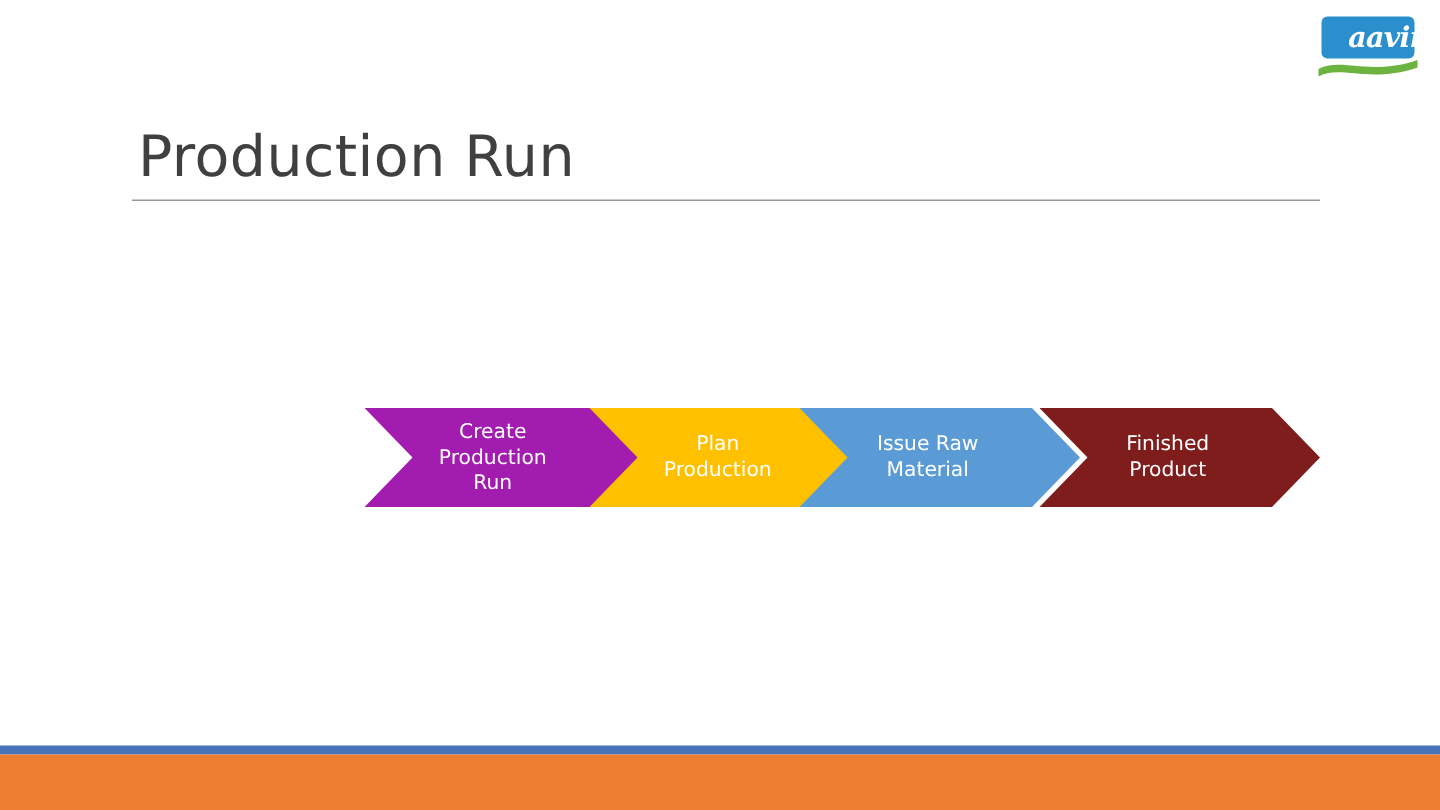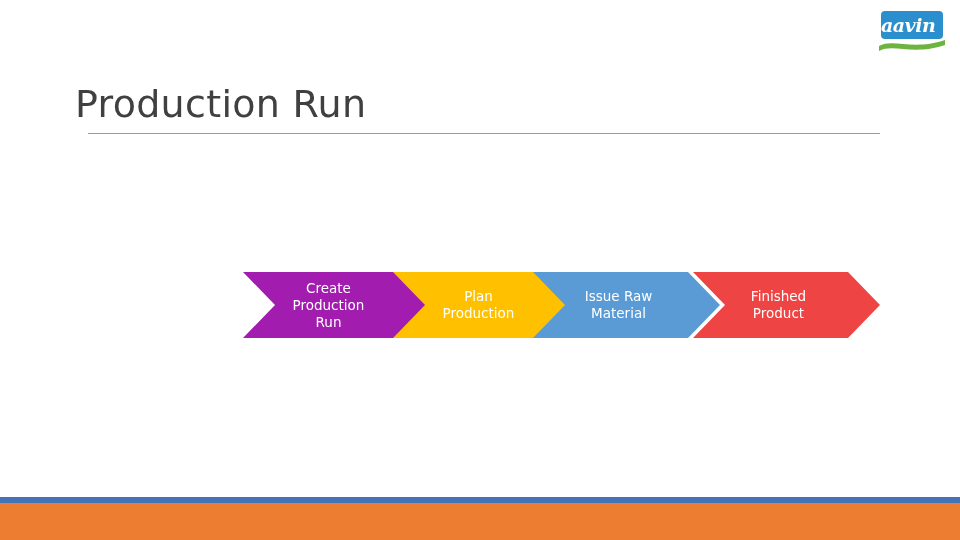--- a/index.html
+++ b/index.html
@@ -32,40 +32,40 @@
     background: #2c8fcd;
     border-radius: 4px;
   }
   .logo-word {
     position: absolute;
     left: 0;
     top: 0;
     width: 72px;
     height: 28px;
     line-height: 28px;
-    text-align: left;
+    text-align: right;
     color: #ffffff;
     font-family: "DejaVu Serif", serif;
     font-style: italic;
     font-weight: bold;
     font-size: 19px;
     letter-spacing: -0.5px;
   }
   .logo-wave {
     position: absolute;
     left: 0;
     top: 26px;
     width: 70px;
     height: 16px;
   }
 
   
   .page-title {
     position: absolute;
-    left: 75px;
+    left: 92px;
     top: 82px;
     font-size: 38px;
     color: #404040;
     font-family: "DejaVu Sans", sans-serif;
     font-weight: 400;
     letter-spacing: 0.3px;
     white-space: nowrap;
   }
   .title-rule {
     position: absolute;
@@ -152,20 +152,20 @@
 Run</span>
   </div>
   <div class="chev notched" style="left:305px;background:#ffc000;">
     <span class="chev-label">Plan
 Production</span>
   </div>
   <div class="chev notched" style="left:445px;background:#5b9bd5;">
     <span class="chev-label">Issue Raw
 Material</span>
   </div>
-  <div class="chev notched" style="left:605px;background:#ef4444;">
+  <div class="chev notched" style="left:605px;background:#7f1d1d;">
     <span class="chev-label">Finished
 Product</span>
   </div>
 </div>
 
 <div class="footer-blue"></div>
 <div class="footer-orange"></div>
 
 </body></html>

